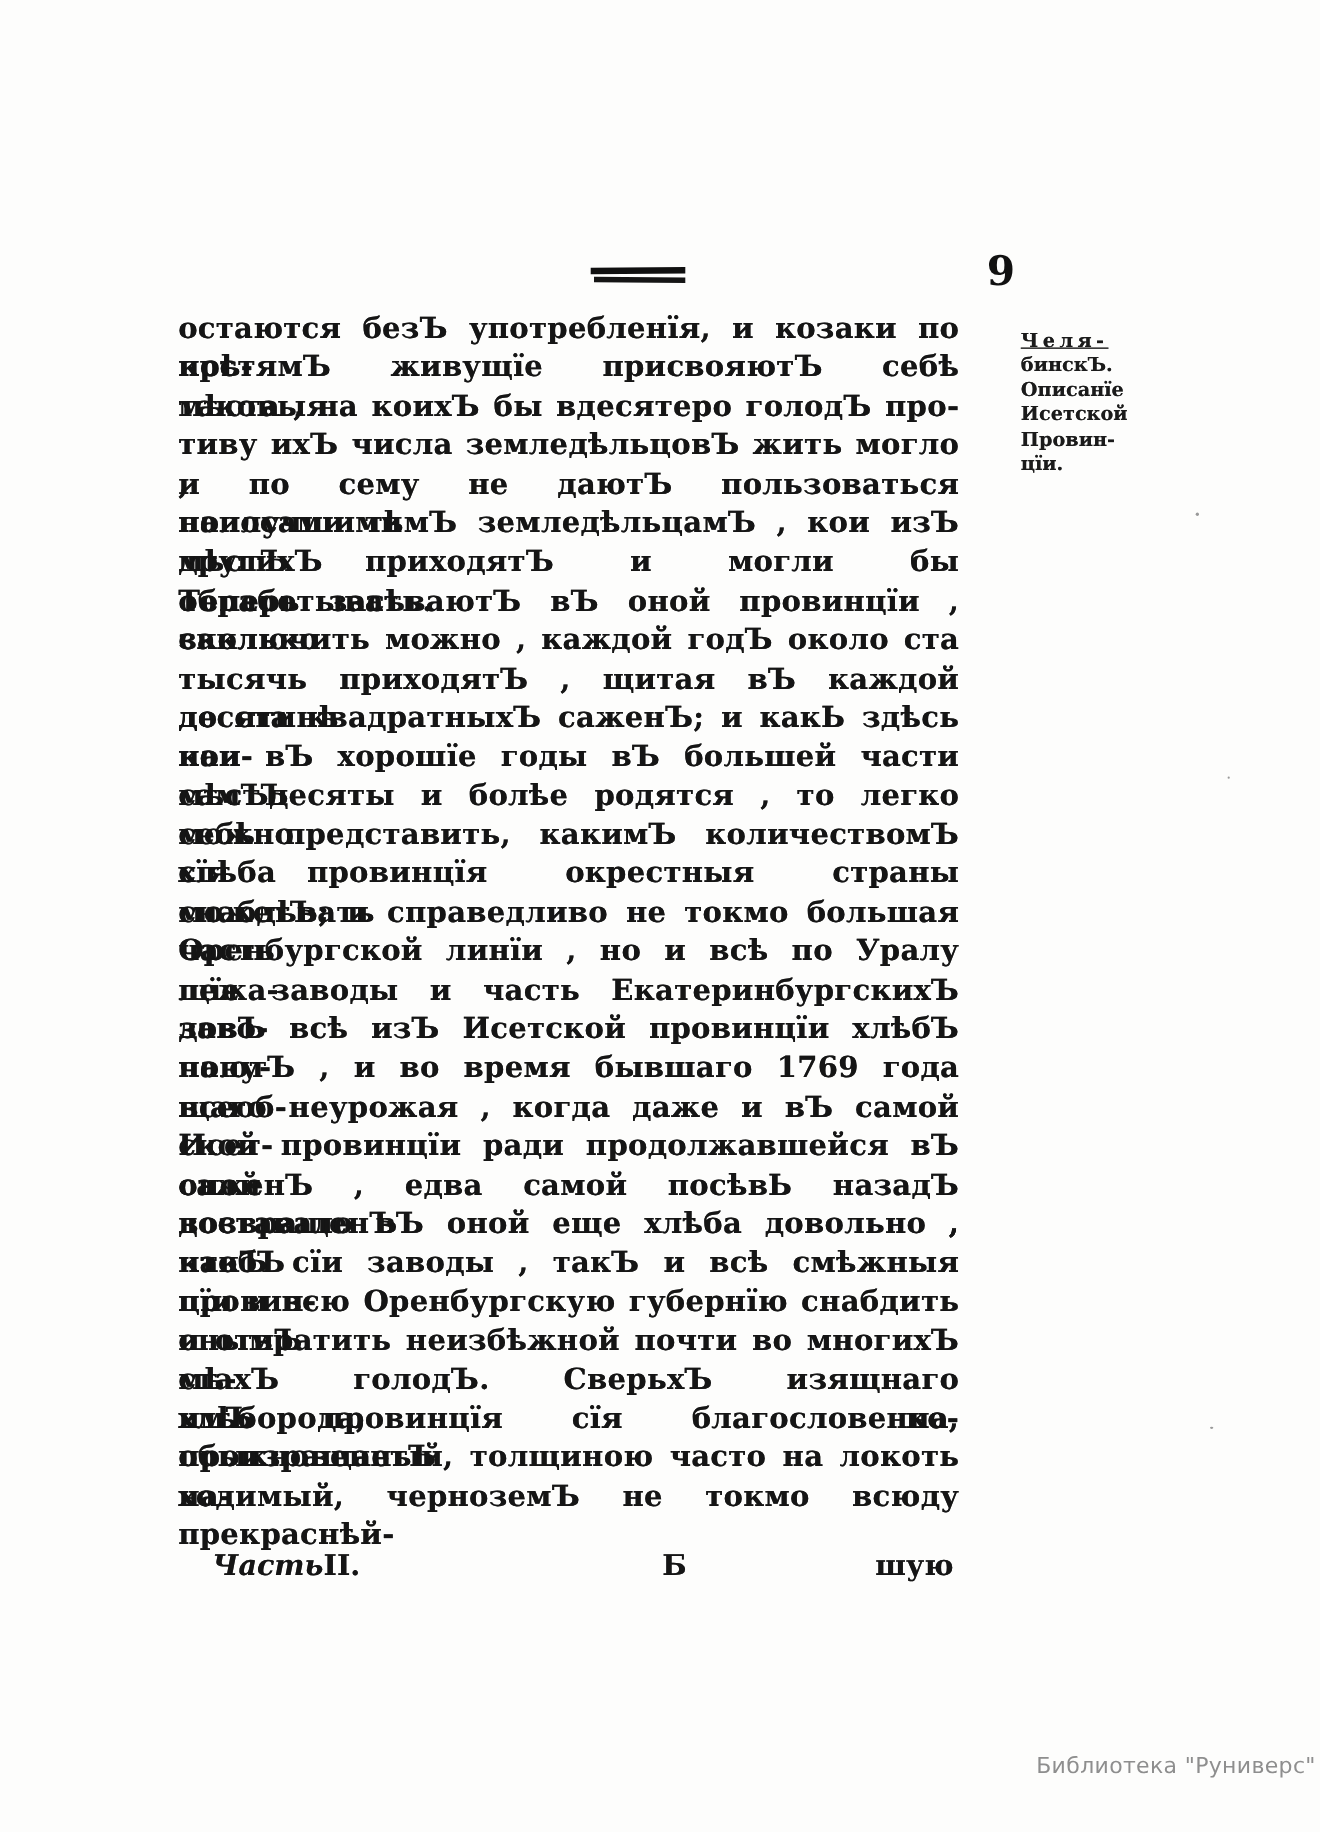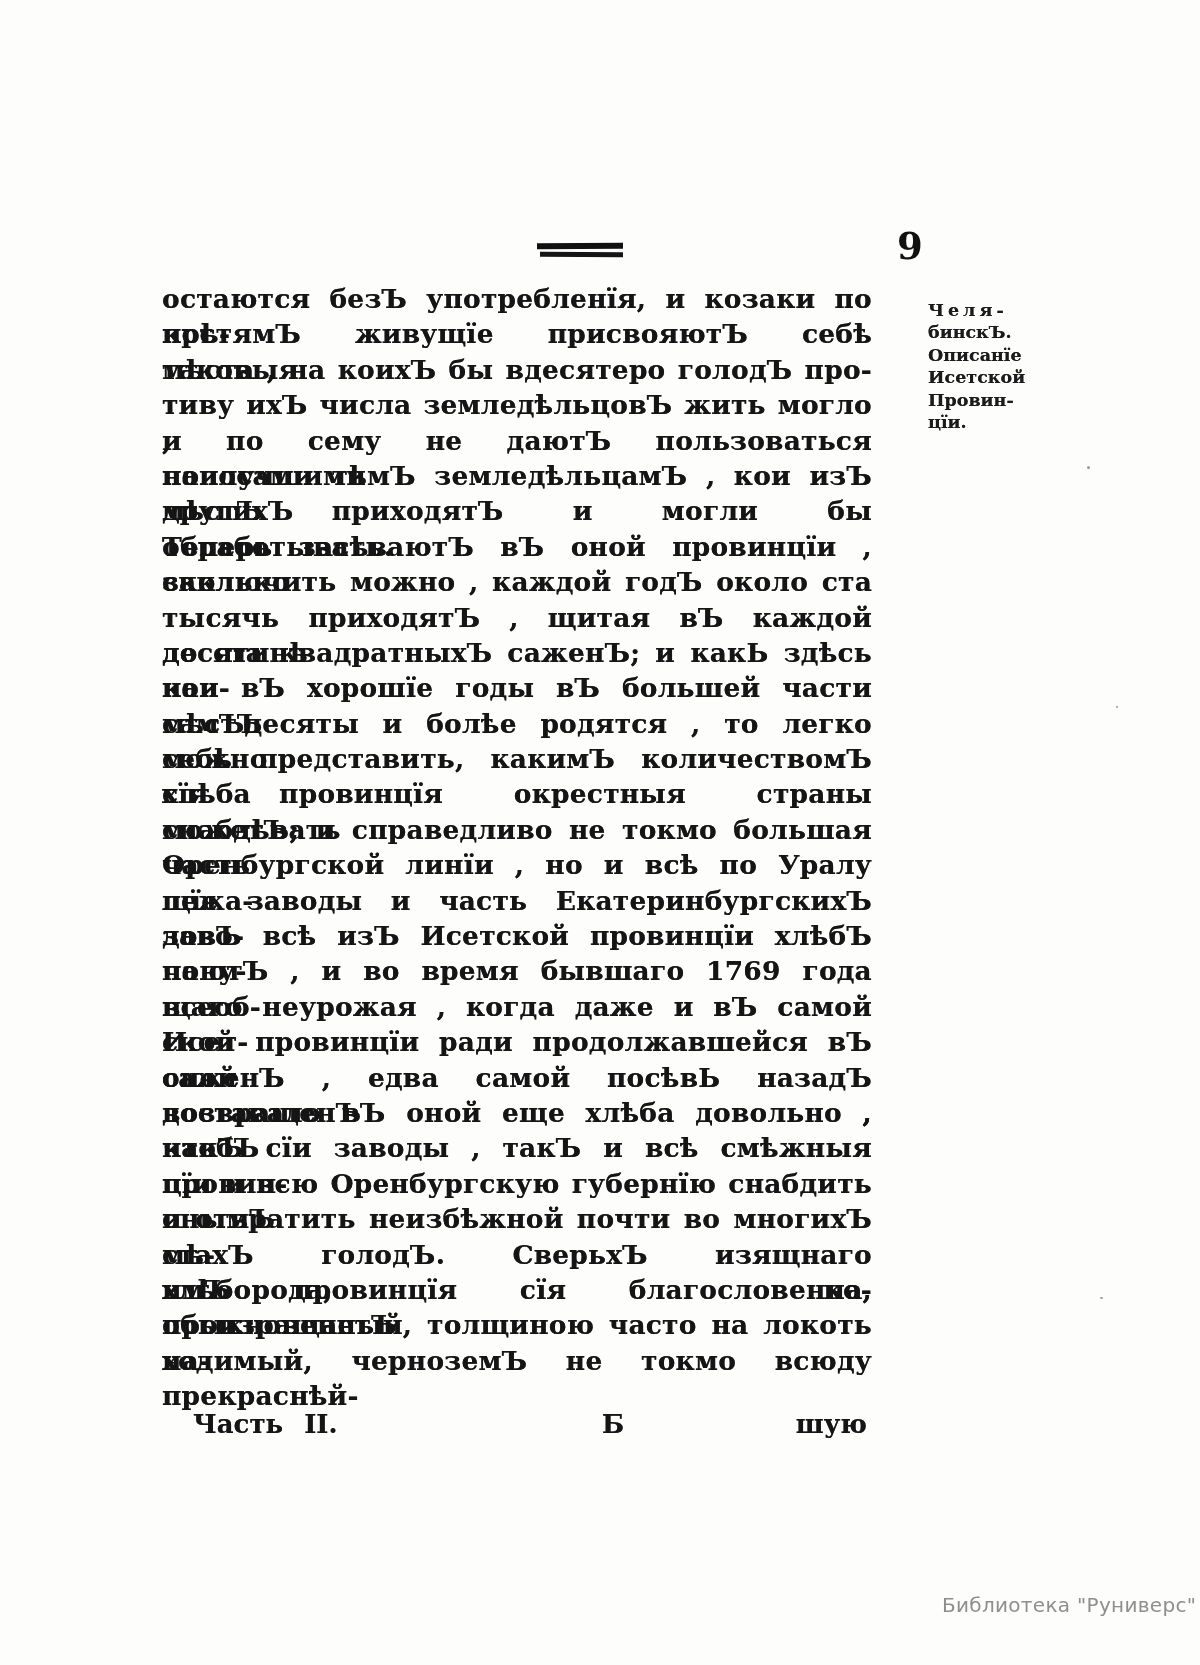--- a/index.html
+++ b/index.html
@@ -45,29 +45,29 @@
     color: #151515;
     text-shadow: 0 0 0.6px rgba(20,20,20,0.75);
   }
   
   .margin-note {
     position: absolute; left: 928px; top: 299px; width: 150px;
     font-size: 17.5px; font-weight: bold; color: #1b1b1b;
     text-shadow: 0 0 0.4px rgba(20,20,20,0.7);
   }
   .mline { line-height: 22.4px; }
-  .mline:first-child { letter-spacing: 4px; }
+  .mline:first-child { letter-spacing: 4px; text-decoration: underline; }
   
   .footer {
     position: absolute; left: 159px; top: 1409px; width: 710px; height: 34px;
     font-size: 26px; font-weight: bold; color: #151515;
     text-shadow: 0 0 0.5px rgba(20,20,20,0.7);
   }
   .footer-part { position: absolute; left: 34px; }
-  .footer-part-word { margin-right: 21px; }
+  .footer-part-word { font-style: italic; margin-right: 0; }
   .footer-sig { position: absolute; left: 443px; }
   .footer-catch { position: absolute; right: 2px; }
   
   .watermark {
     position: absolute; left: 942px; top: 1593px;
     font-family: "DejaVu Sans", "Liberation Sans", sans-serif;
     font-size: 20px; font-weight: normal;
     color: #8e8e8e; letter-spacing: 0.3px;
     text-shadow: none;
   }

